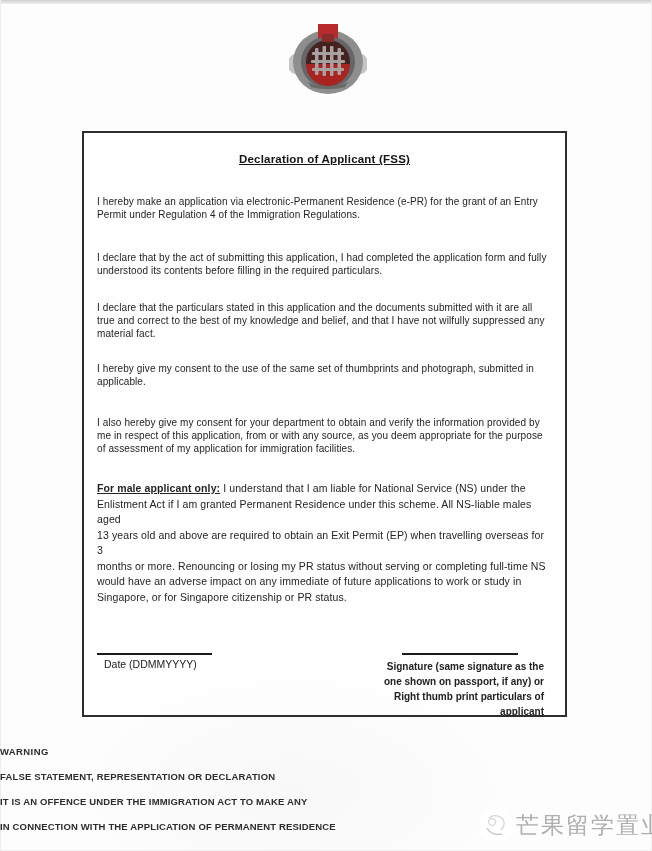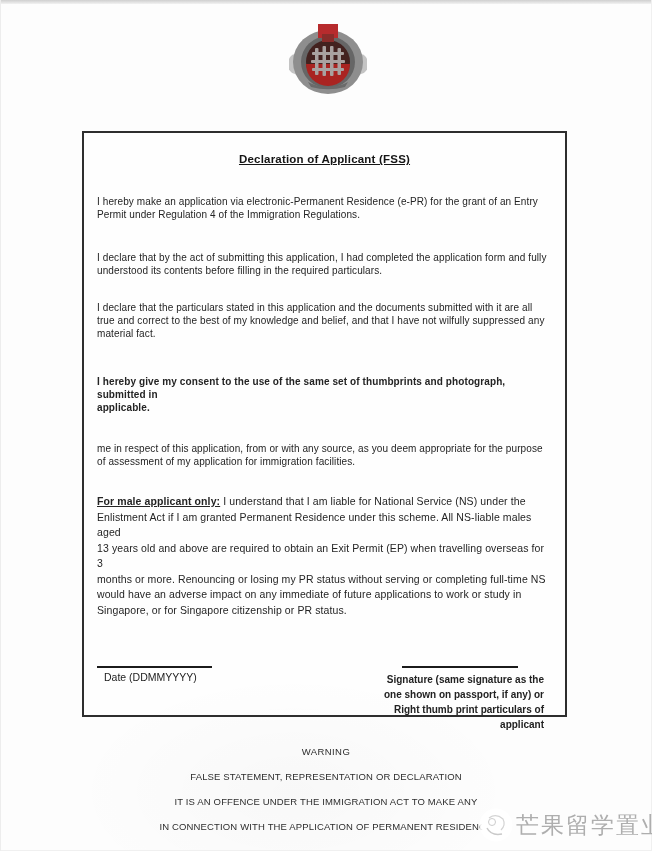--- a/index.html
+++ b/index.html
@@ -42,37 +42,36 @@
     font-size: 11.5px;
     font-weight: bold;
     text-decoration: underline;
     color: #151515;
     letter-spacing: 0.2px;
   }
   .para { font-size: 10px; line-height: 13px; letter-spacing: 0.1px; color: #242424; }
   .para.p1 { margin-top: 30px; }
   .para.p2 { margin-top: 30px; }
   .para.p3 { margin-top: 24px; }
-  .para.p4 { margin-top: 35px; font-weight: bold; }
+  .para.p4 { margin-top: 22px; }
   .para.p5 { margin-top: 28px; }
 
   .male-note { margin-top: 26px; font-size: 10.5px; line-height: 15.5px; color: #242424; letter-spacing: 0.1px; }
   .male-note .label { font-weight: bold; text-decoration: underline; }
 
   .sig-row { margin-top: 48px; display: flex; justify-content: space-between; }
   .date-col { width: 120px; }
   .date-line { width: 115px; border-top: 2px solid #1b1b1b; }
   .date-label { font-size: 10.5px; padding: 3px 0 0 7px; color: #222; }
   .sig-col { width: 168px; margin-right: 8px; text-align: right; font-size: 10px; line-height: 15px; font-weight: bold; color: #222; }
   .sig-line { width: 116px; margin: 0 auto 4px auto; border-top: 2px solid #1b1b1b; }
 
   .warning {
     position: absolute; left: 0; right: 0; top: 747px;
-    text-align: center;
-    font-weight: normal;
+    font-weight: bold;
     color: #2d2d2d;
   }
   .warning-heading { font-size: 9.5px; line-height: 10px; margin-bottom: 15px; letter-spacing: 0.4px; }
   .warning-line { font-size: 9.5px; line-height: 10px; margin-bottom: 15px; letter-spacing: 0.15px; }
 
   .watermark { position: absolute; left: 479px; top: 808px; display: flex; align-items: center; z-index: 5; }
   .wm-logo { width: 34px; height: 34px; flex: 0 0 auto; }
   .wm-text {
     margin-left: 3px;
     font-size: 23px; line-height: 34px;
@@ -128,20 +127,21 @@
       <div>true and correct to the best of my knowledge and belief, and that I have not wilfully suppressed any</div>
       <div>material fact.</div>
     </div>
 
     <div class="para p4">
       <div>I hereby give my consent to the use of the same set of thumbprints and photograph, submitted in</div>
       <div>applicable.</div>
     </div>
 
     <div class="para p5">
+      <div>I also hereby give my consent for your department to obtain and verify the information provided by</div>
       <div>me in respect of this application, from or with any source, as you deem appropriate for the purpose</div>
       <div>of assessment of my application for immigration facilities.</div>
     </div>
 
     <div class="male-note">
       <div><span class="label">For male applicant only:</span><span> I understand that I am liable for National Service (NS) under the</span></div>
       <div>Enlistment Act if I am granted Permanent Residence under this scheme. All NS-liable males aged</div>
       <div>13 years old and above are required to obtain an Exit Permit (EP) when travelling overseas for 3</div>
       <div>months or more. Renouncing or losing my PR status without serving or completing full-time NS</div>
       <div>would have an adverse impact on any immediate of future applications to work or study in</div>

